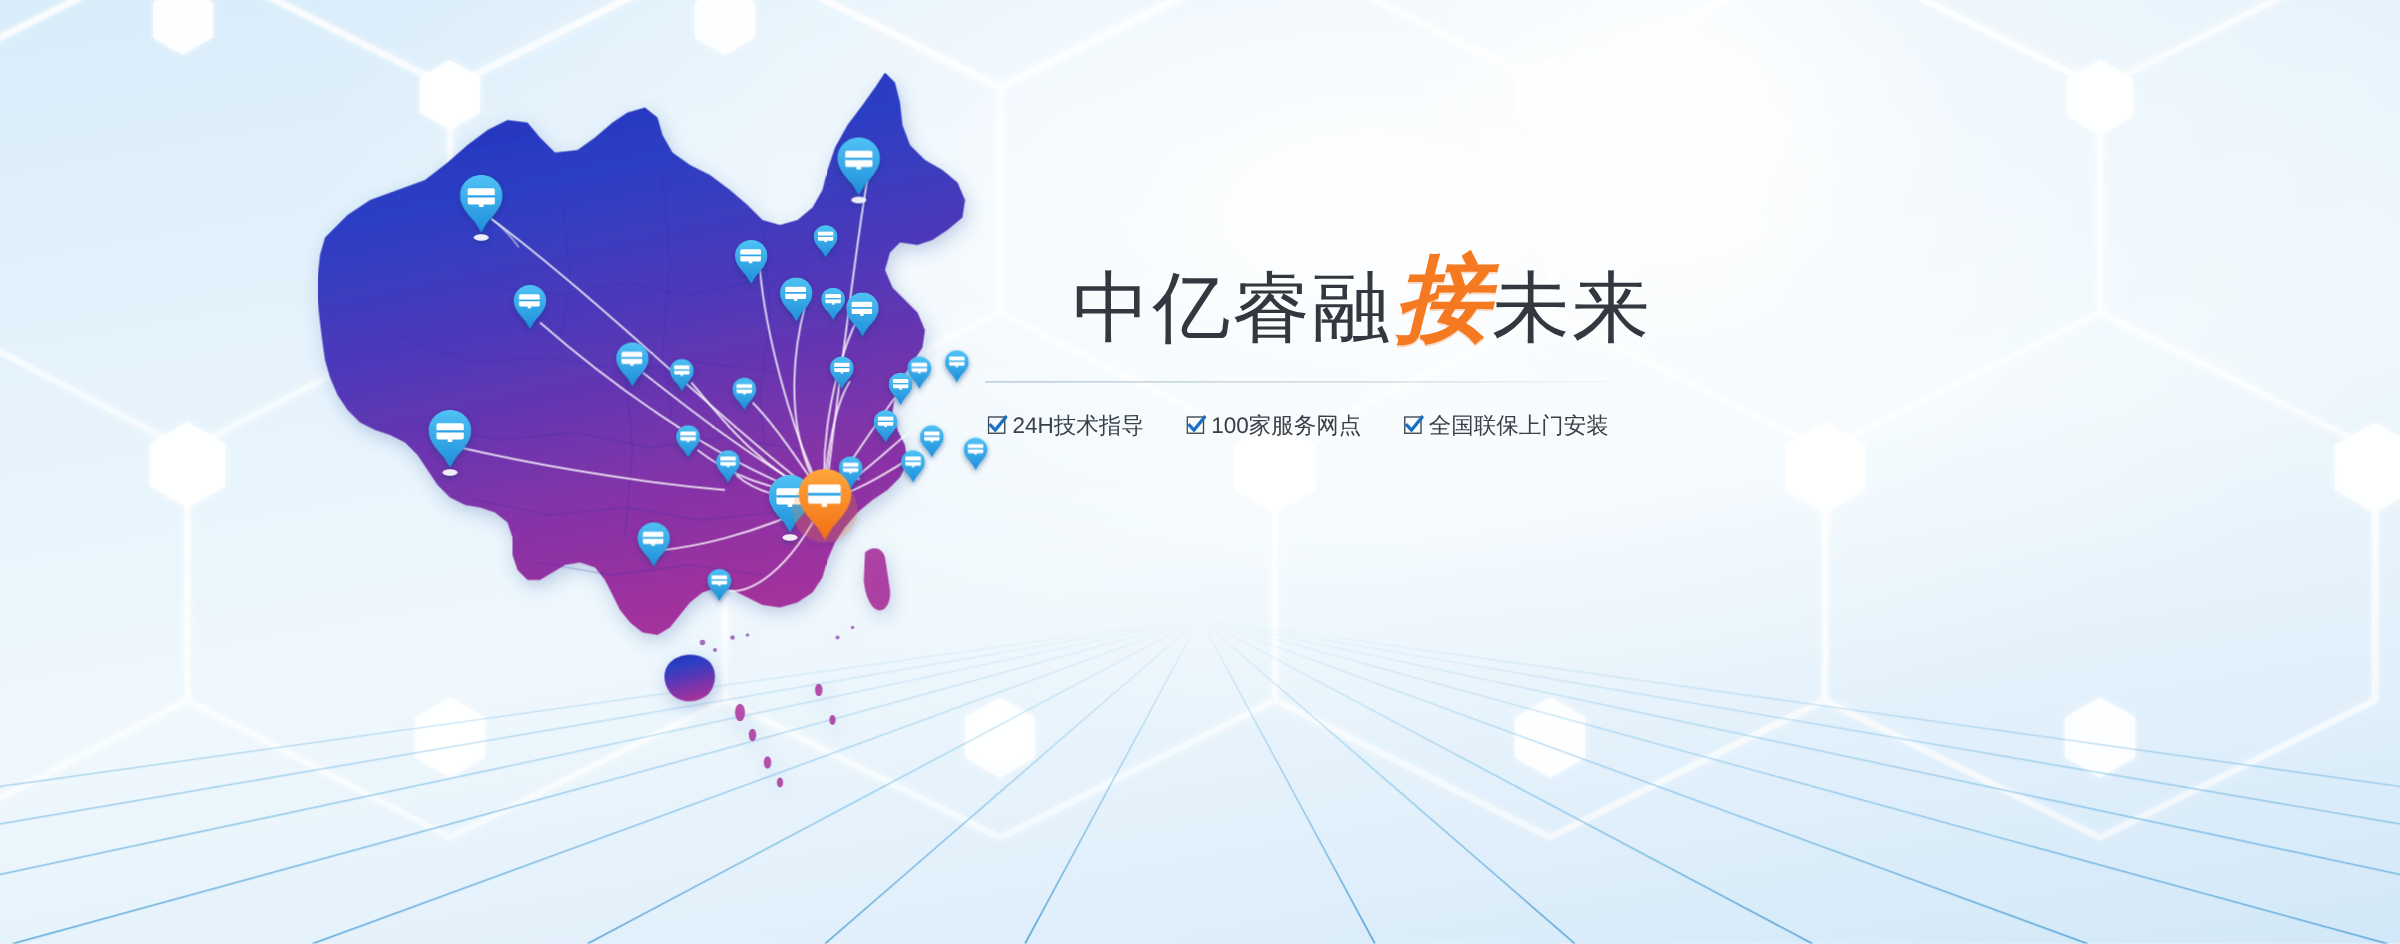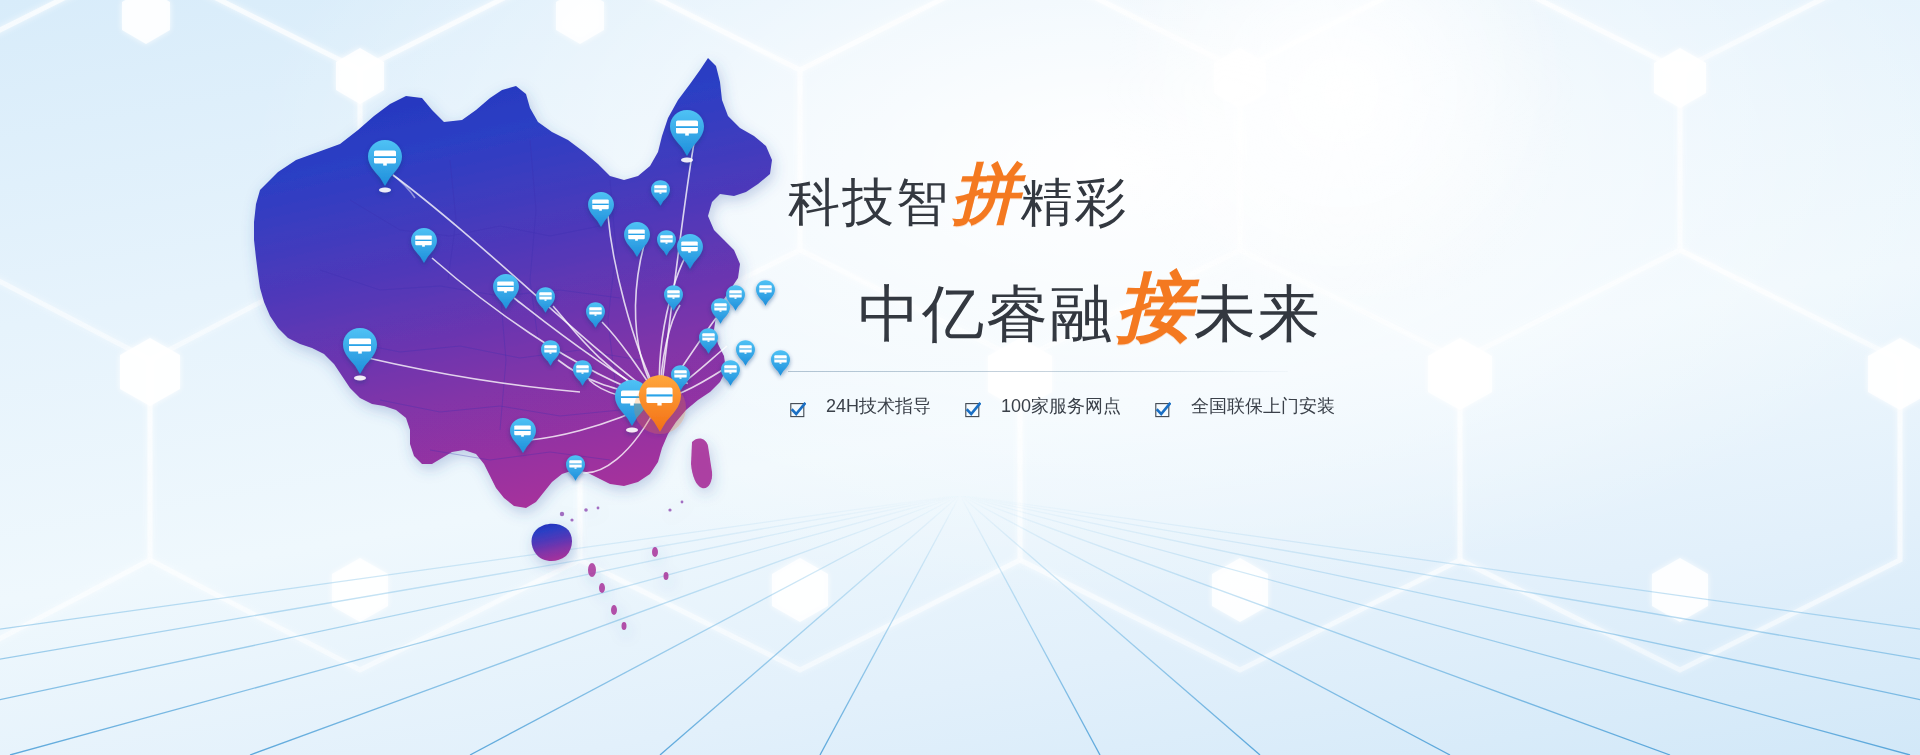--- a/index.html
+++ b/index.html
@@ -95,22 +95,22 @@
   .features {
     margin-top:22px;
     margin-left:10px;
     display:flex;
     align-items:center;
     gap:34px;
     white-space:nowrap;
   }
   .feature {
     display:flex;
-    align-items:flex-end;
-    gap:20px;
+    align-items:center;
+    gap:4px;
     font-size:18px;
     color:#3a4049;
   }
   .check {
     width:16px; height:16px;
     display:inline-block;
     flex:0 0 auto;
     position:relative;
   }
   .check svg { display:block; width:16px; height:16px; }
@@ -463,23 +463,20 @@
           <use href="#pinShape" x="439" y="335" width="42" height="57" fill="url(#hubGrad)"></use>
           <use href="#screenGlyph" x="446" y="347" width="27" height="19"></use>
         </g>
       </g>
     </svg>
   </div>
 
   <div class="content">
 
     <div class="headline">
-      <span class="hl-line hl-line1">
-        <span class="hl-seg">科技智</span><span class="hl-seg hl-accent">拼</span><span class="hl-seg">精彩</span>
-      </span>
       <span class="hl-line hl-line2">
         <span class="hl-seg">中亿睿融</span><span class="hl-seg hl-accent">接</span><span class="hl-seg">未来</span>
       </span>
     </div>
 
     <div class="divider"></div>
 
     <div class="features">
 
       <div class="feature">

